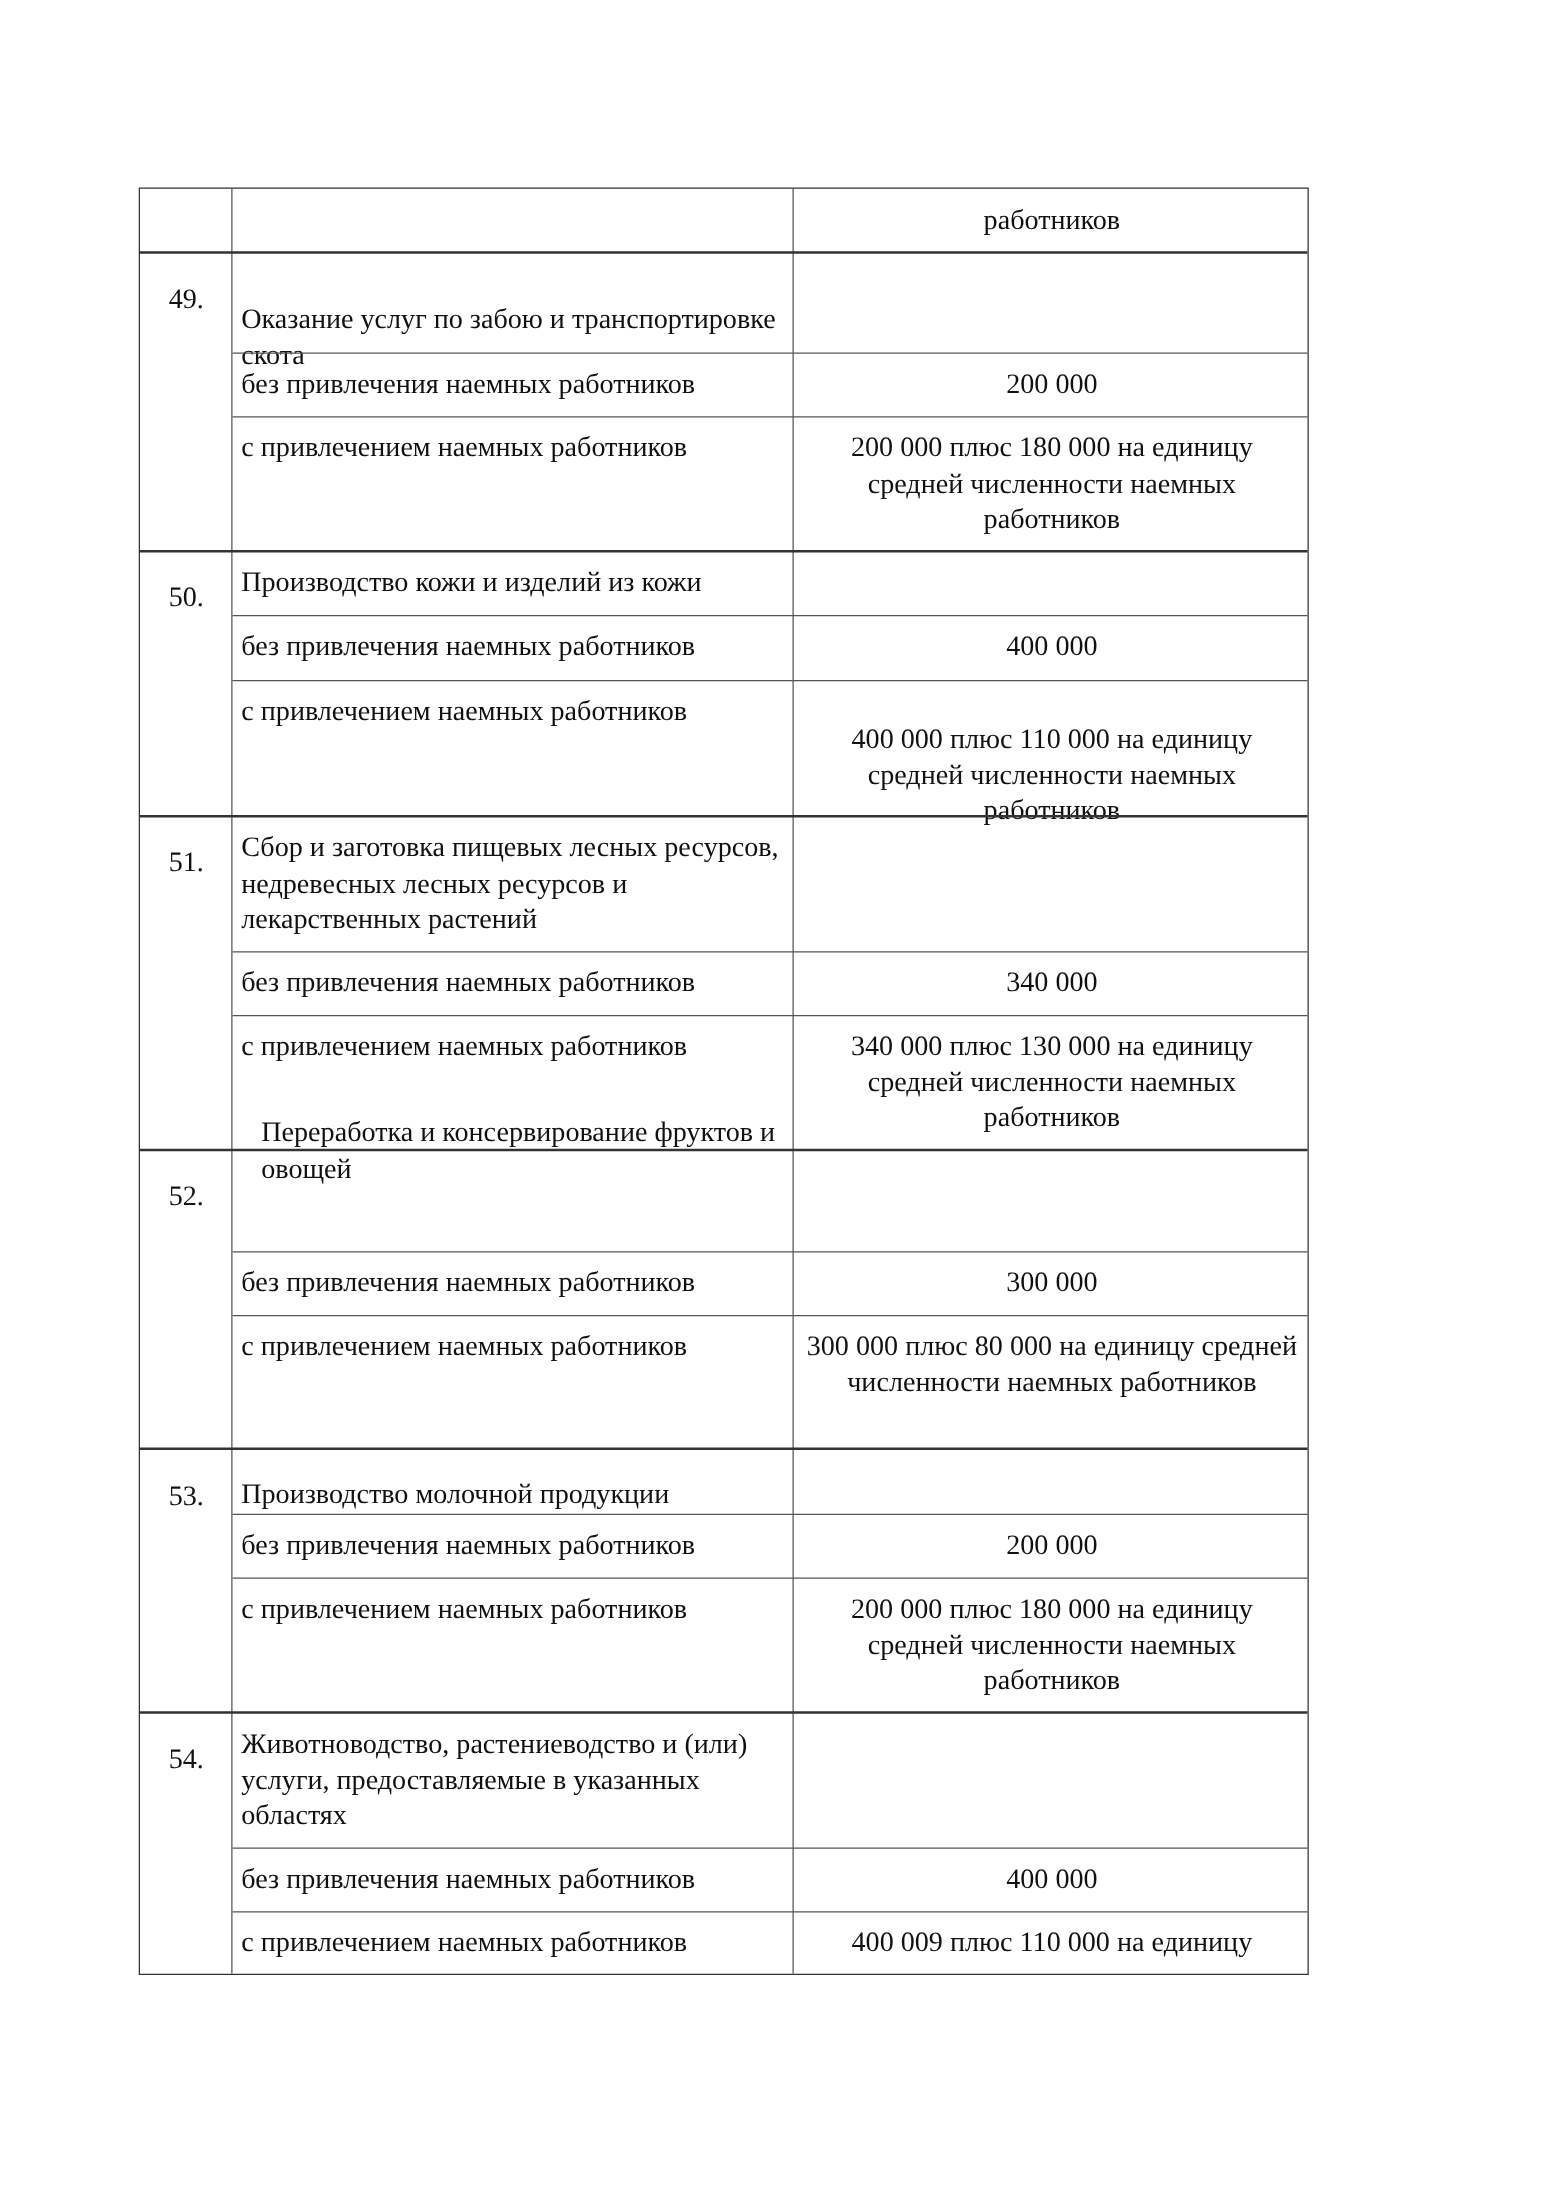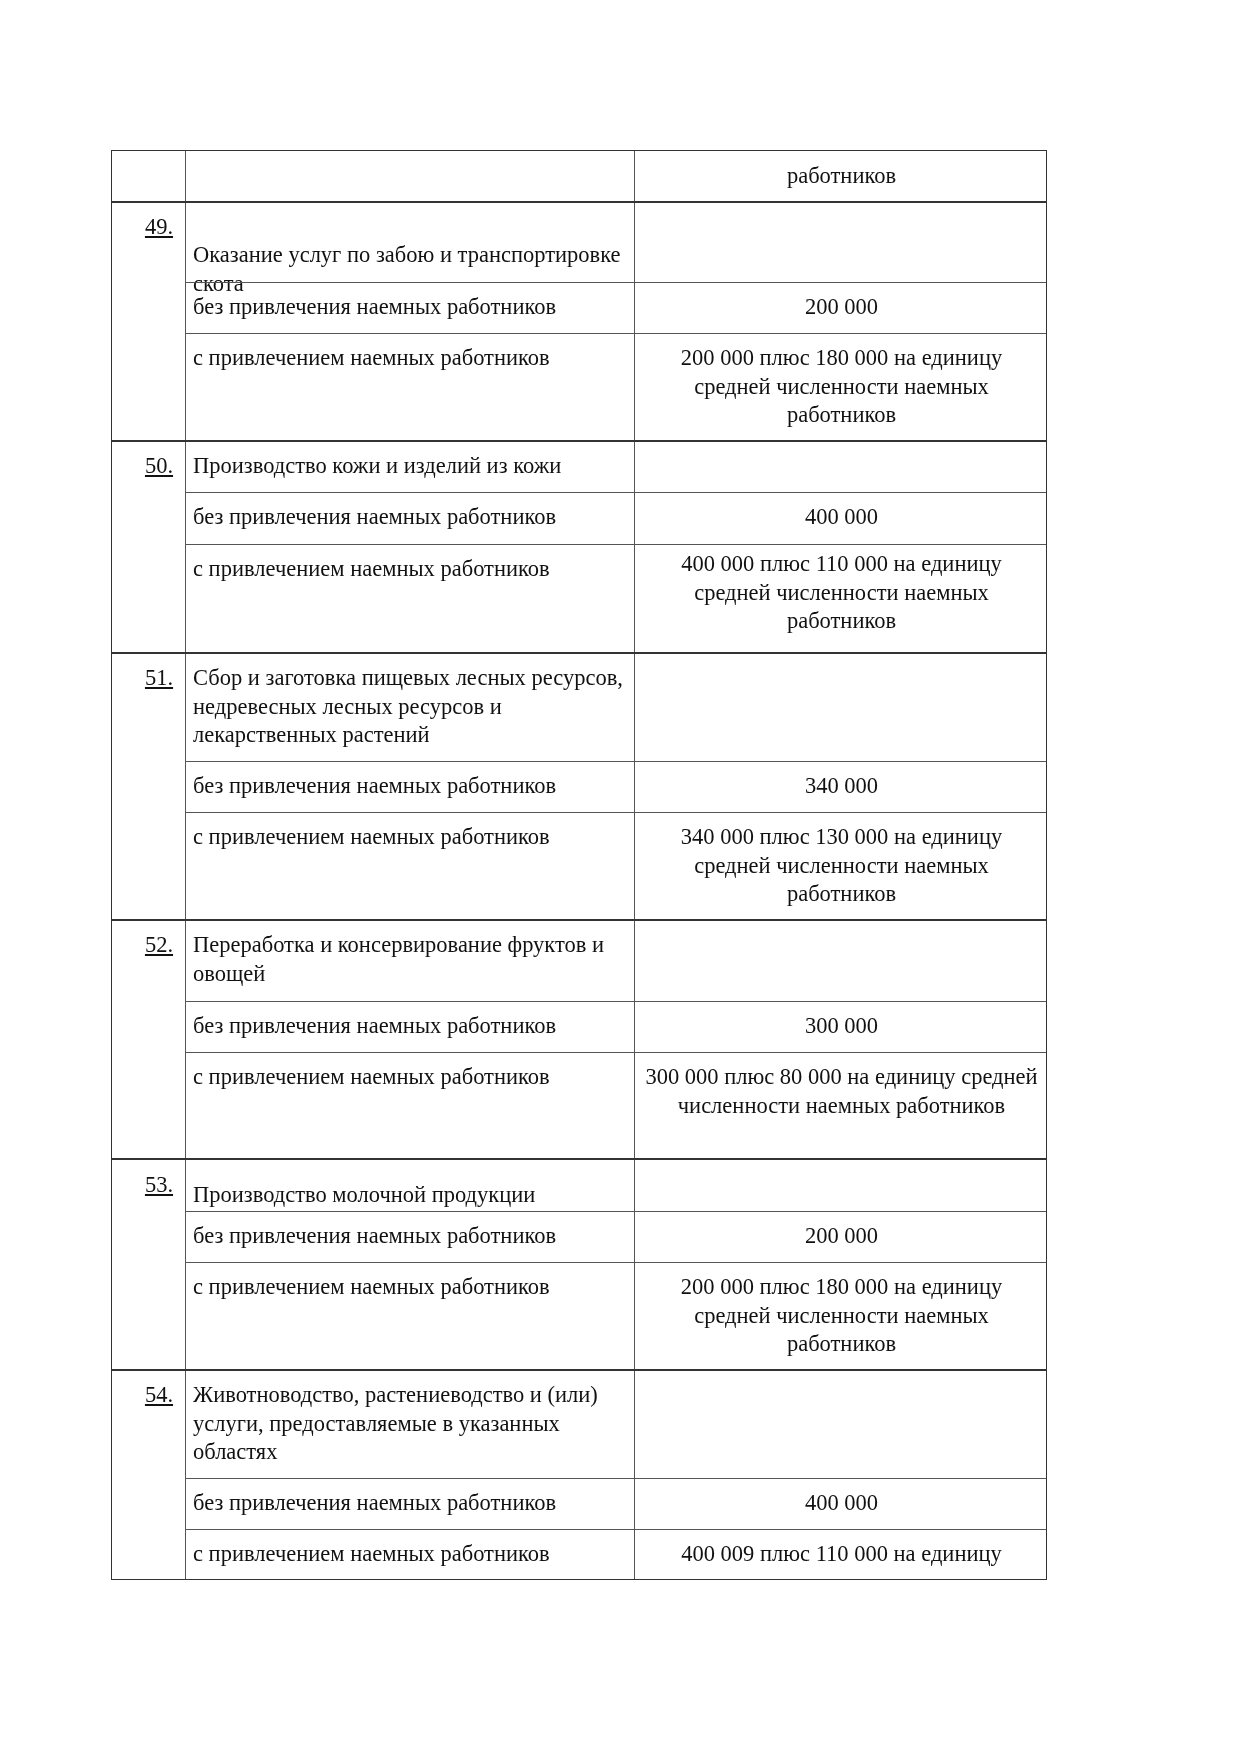--- a/index.html
+++ b/index.html
@@ -3,21 +3,21 @@
   <meta charset="utf-8">
   <style>
     html, body { margin: 0; padding: 0; background: #ffffff; }
     body { width: 1240px; height: 1754px; position: relative; overflow: hidden;
       font-family: "Liberation Serif", "DejaVu Serif", serif; color: #111; }
     .page { position: absolute; left: 0; top: 0; width: 1240px; height: 1754px; }
     .tbl { position: absolute; left: 111px; top: 150px; width: 936px; height: 1430px;
       border: 1.5px solid #333; box-sizing: border-box; }
     .vline { position: absolute; top: 0; bottom: 0; width: 0; border-left: 1.5px solid #555; }
     .cell { position: absolute; box-sizing: border-box; font-size: 22.5px; line-height: 28.5px; }
-    .num { left: 10px; width: 74px; text-align: center; padding-top: 11px; text-decoration: underline; }
+    .num { left: 0; width: 74px; text-align: center; padding-top: 23px; }
     .desc { left: 74px; width: 449px; padding: 11px 6px 0 7px; }
     .val { left: 523px; width: 413px; padding: 11px 8px 0 8px; text-align: center; }
     .hline { position: absolute; height: 0; border-top: 1.5px solid #555; }
     .hline.full { left: 0; right: 0; border-top: 2px solid #333; }
     .hline.part { left: 74px; right: 0; }
   </style>
 </head>
 <body>
 
 <div class="page">
@@ -47,39 +47,39 @@
     <div class="hline full" style="top:289px;"></div>
 
     <div>
       <div class="cell num" style="top:290px;height:211px;">50.</div>
       <div class="cell desc" style="top:290px;height:51px;">Производство кожи и изделий из кожи</div>
       <div class="hline part" style="top:341px;"></div>
       <div class="cell desc" style="top:341px;height:52px;">без привлечения наемных работников</div>
       <div class="cell val" style="top:341px;height:52px;">400 000</div>
       <div class="hline part" style="top:393px;"></div>
       <div class="cell desc" style="top:393px;height:108px;">с привлечением наемных работников</div>
-      <div class="cell val" style="top:388px;height:108px;">400 000 плюс 110 000 на единицу средней численности наемных работников</div>
+      <div class="cell val" style="top:415px;height:108px;">400 000 плюс 110 000 на единицу средней численности наемных работников</div>
     </div>
     <div class="hline full" style="top:501px;"></div>
 
     <div>
       <div class="cell num" style="top:502px;height:225px;">51.</div>
       <div class="cell desc" style="top:502px;height:108px;">Сбор и заготовка пищевых лесных ресурсов, недревесных лесных ресурсов и лекарственных растений</div>
       <div class="hline part" style="top:610px;"></div>
       <div class="cell desc" style="top:610px;height:51px;">без привлечения наемных работников</div>
       <div class="cell val" style="top:610px;height:51px;">340 000</div>
       <div class="hline part" style="top:661px;"></div>
       <div class="cell desc" style="top:661px;height:108px;">с привлечением наемных работников</div>
       <div class="cell val" style="top:661px;height:84px;">340 000 плюс 130 000 на единицу средней численности наемных работников</div>
     </div>
     <div class="hline full" style="top:768px;"></div>
 
     <div>
       <div class="cell num" style="top:769px;height:239px;">52.</div>
-      <div class="cell desc" style="top:769px;height:81px;">Переработка и консервирование фруктов и овощей</div>
+      <div class="cell desc" style="top:730px;height:81px;margin-left:16px;">Переработка и консервирование фруктов и овощей</div>
       <div class="hline part" style="top:850px;"></div>
       <div class="cell desc" style="top:850px;height:51px;">без привлечения наемных работников</div>
       <div class="cell val" style="top:850px;height:51px;">300 000</div>
       <div class="hline part" style="top:901px;"></div>
       <div class="cell desc" style="top:901px;height:107px;">с привлечением наемных работников</div>
       <div class="cell val" style="top:901px;height:118px;">300 000 плюс 80 000 на единицу средней численности наемных работников</div>
     </div>
     <div class="hline full" style="top:1007px;"></div>
 
     <div>

